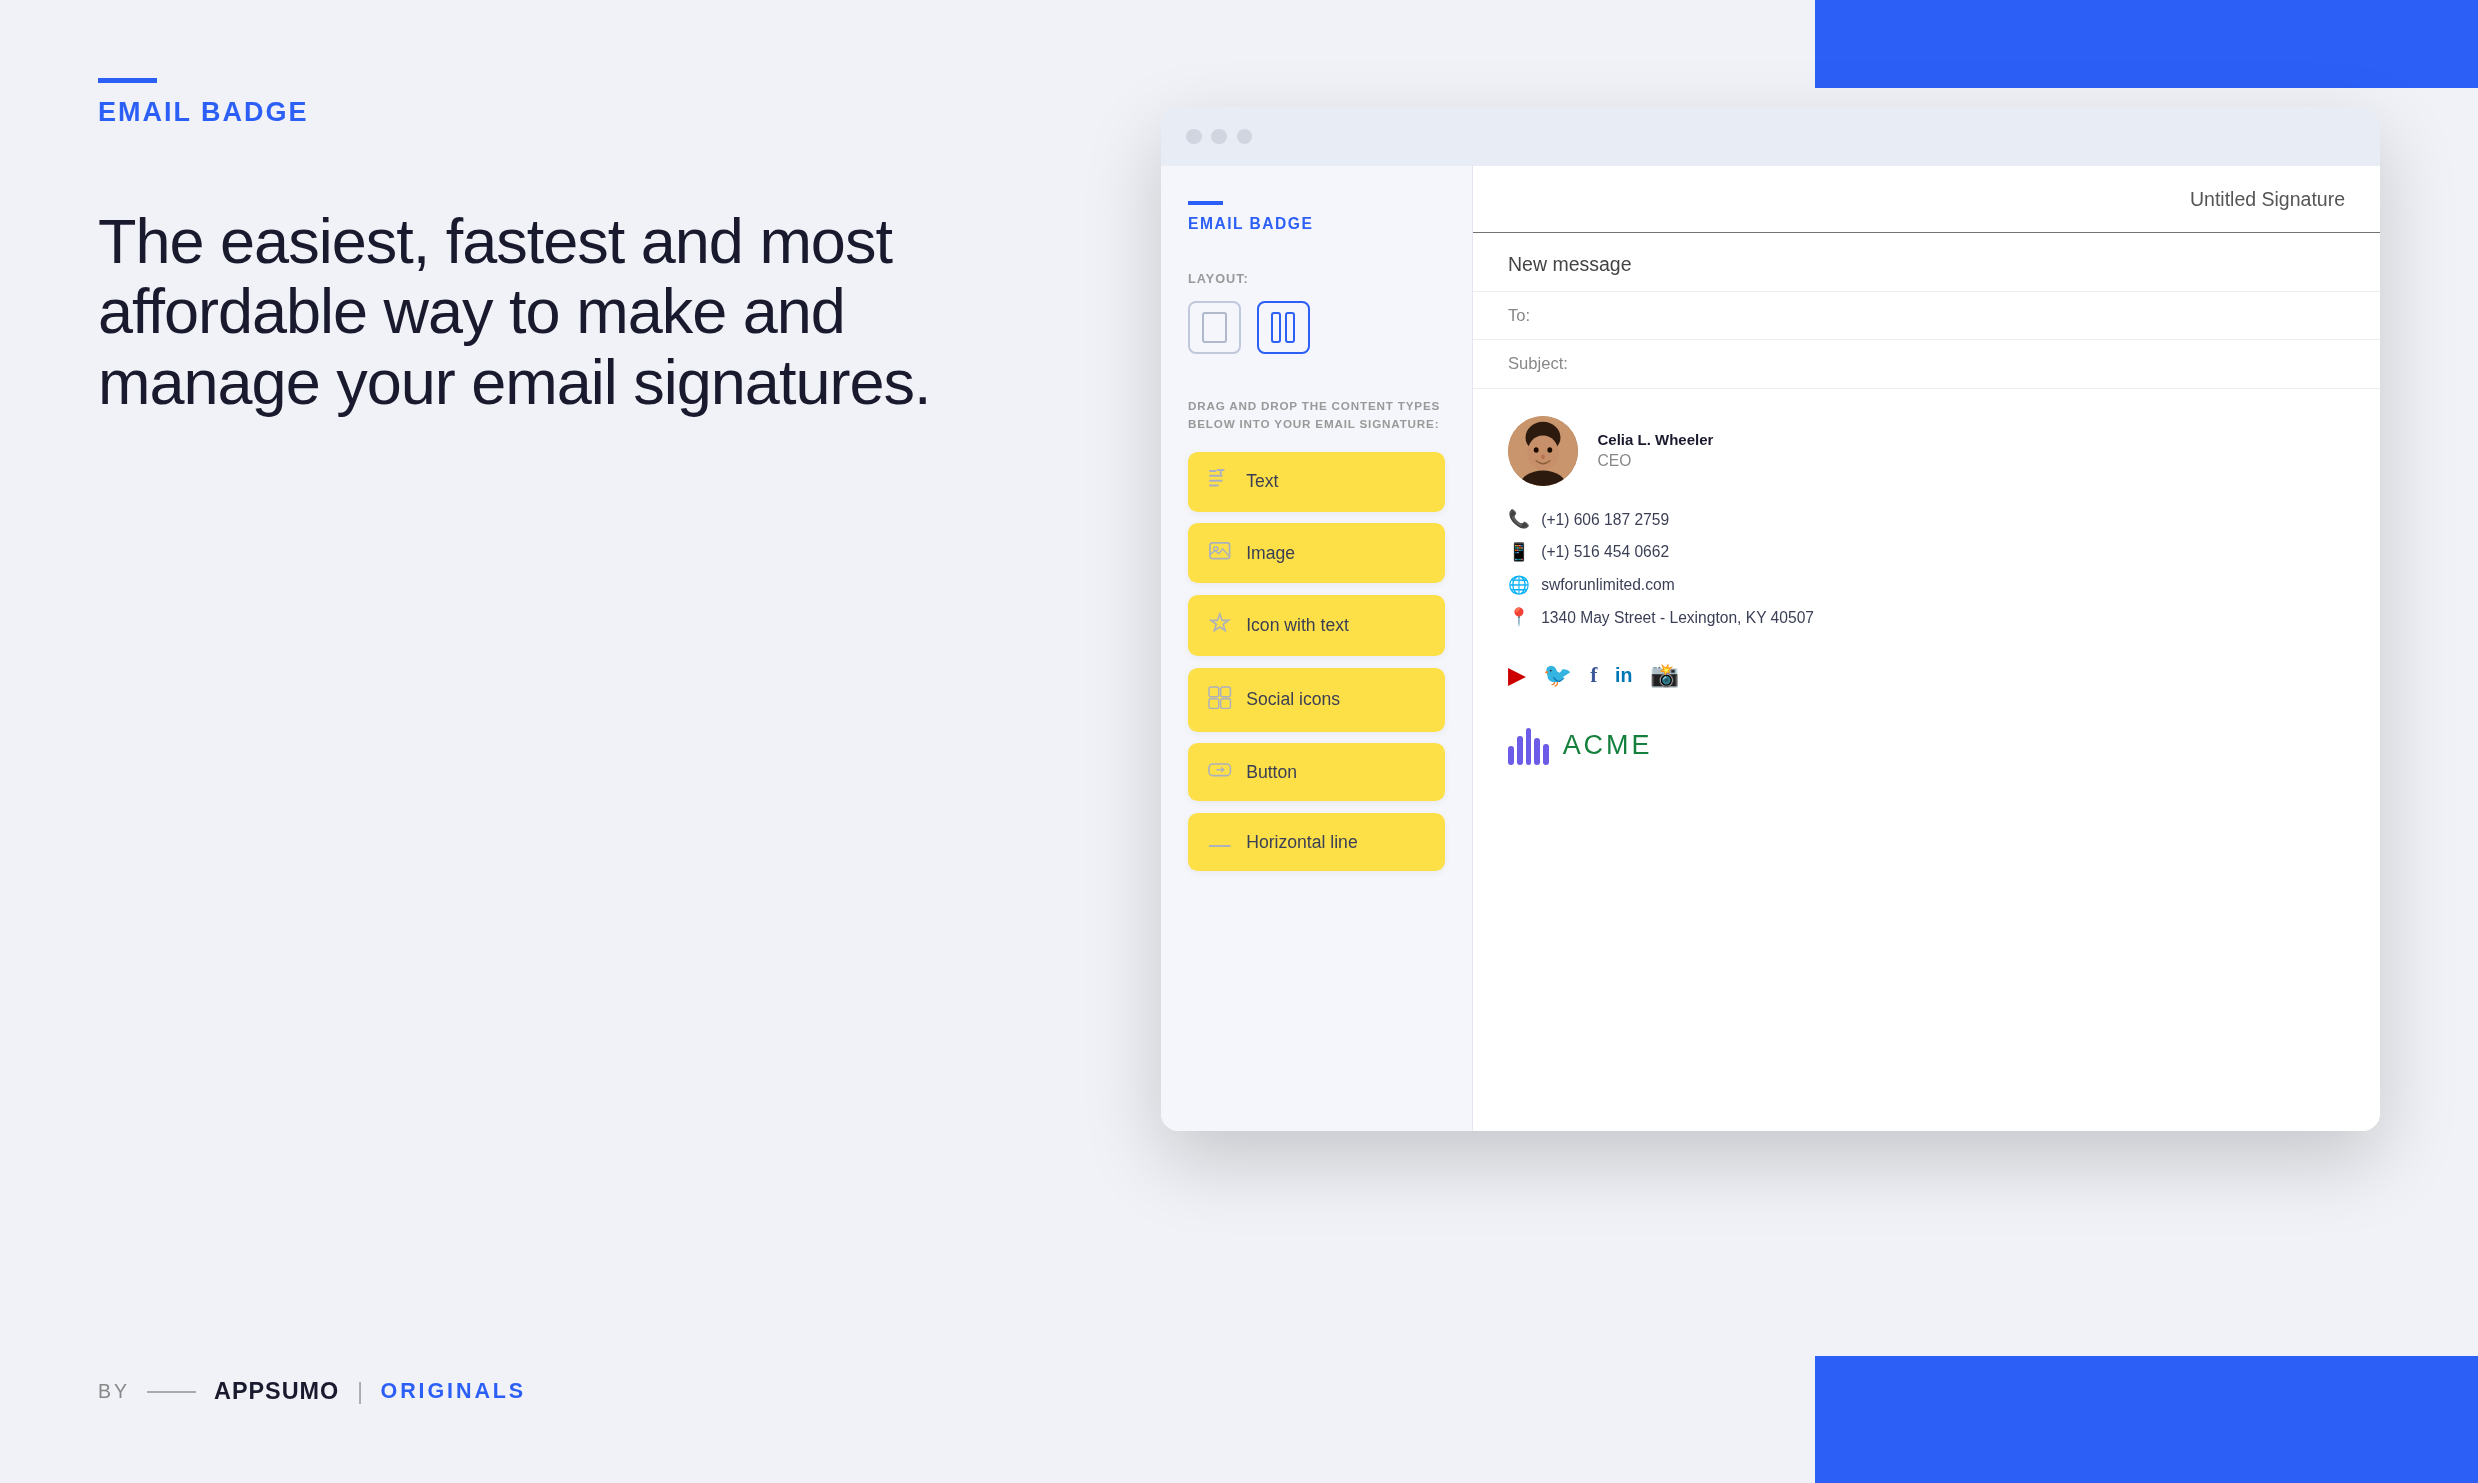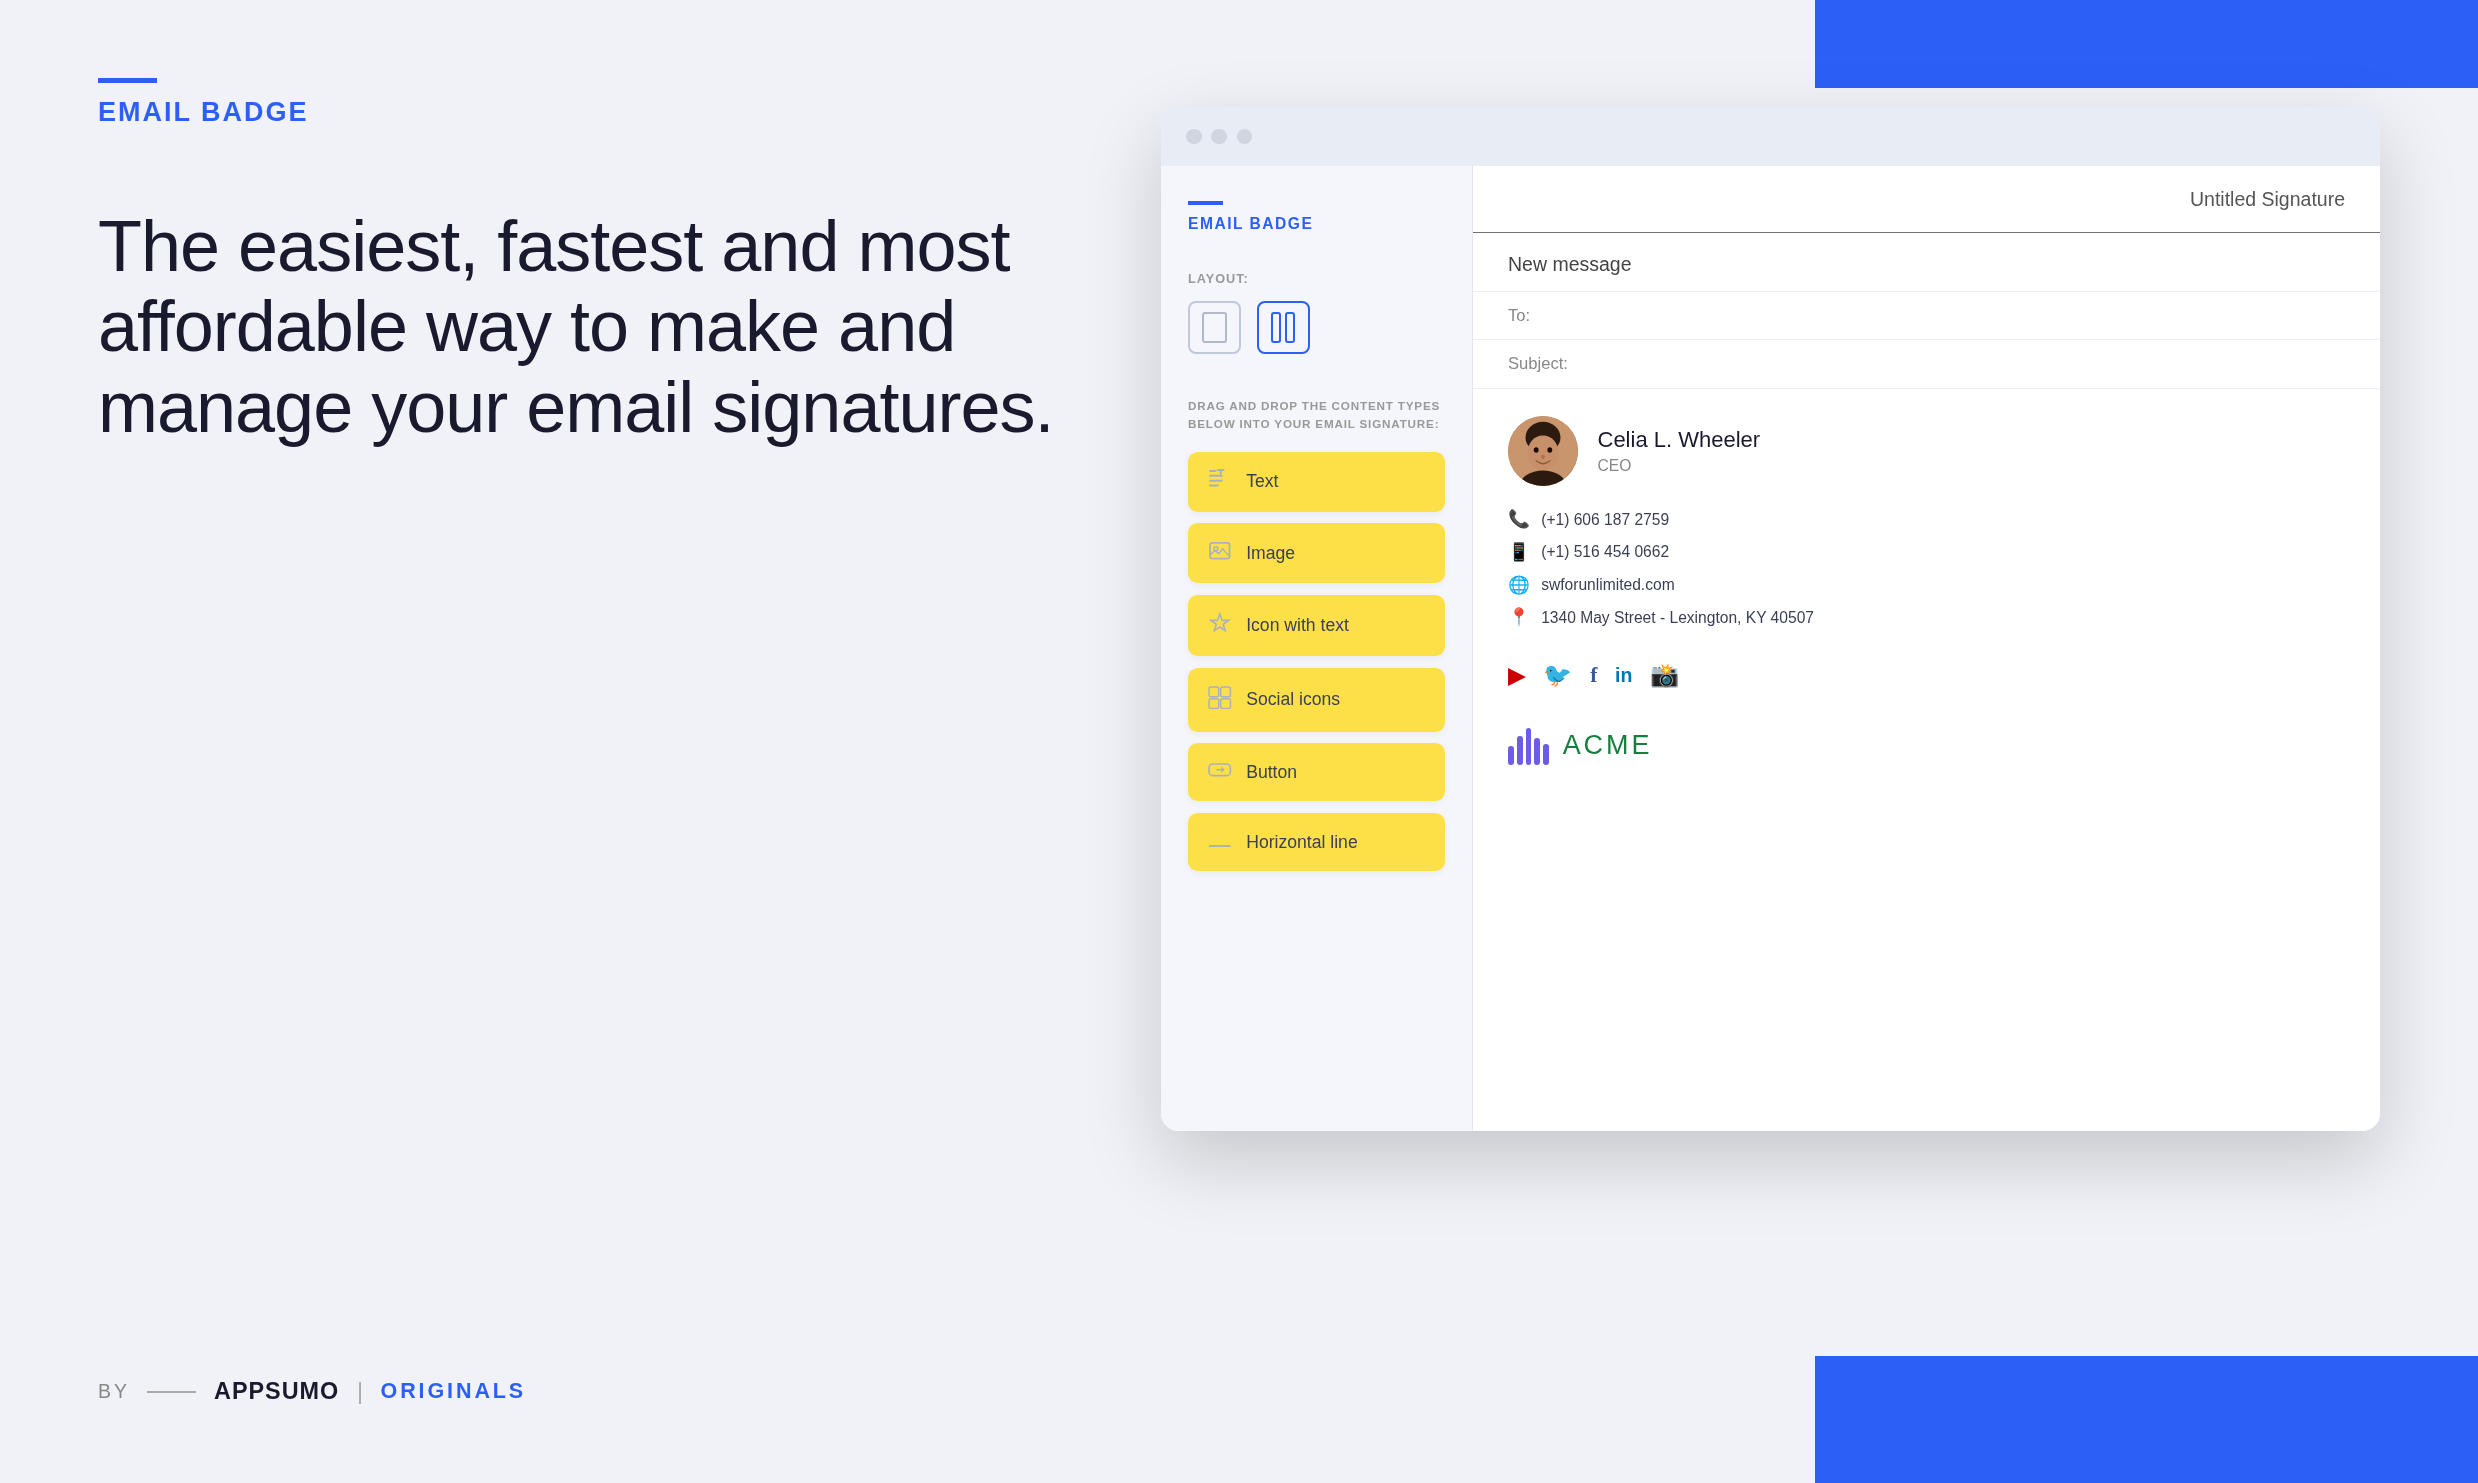--- a/index.html
+++ b/index.html
@@ -55,21 +55,21 @@
     }
     .brand-title {
       font-size: 27px;
       font-weight: 800;
       color: #2c5ff6;
       letter-spacing: 2px;
       text-transform: uppercase;
     }
 
     .hero-text {
-      font-size: 72px;
+      font-size: 63px;
       font-weight: 300;
       color: #1a1a2e;
       line-height: 1.12;
       letter-spacing: -1px;
       margin-top: 78px;
     }
 
     .footer-brand {
       display: flex;
       align-items: center;
@@ -309,22 +309,22 @@
       position: relative;
     }
 
     
     .sig-avatar svg {
       width: 100%;
       height: 100%;
     }
 
     .sig-name {
-      font-size: 22px;
-      font-weight: 400;
+      font-size: 15px;
+      font-weight: 700;
       color: #1a1a2e;
       margin-bottom: 3.9px;
     }
     .sig-title {
       font-size: 15.6px;
       color: #888;
     }
 
     .sig-contact {
       display: flex;

